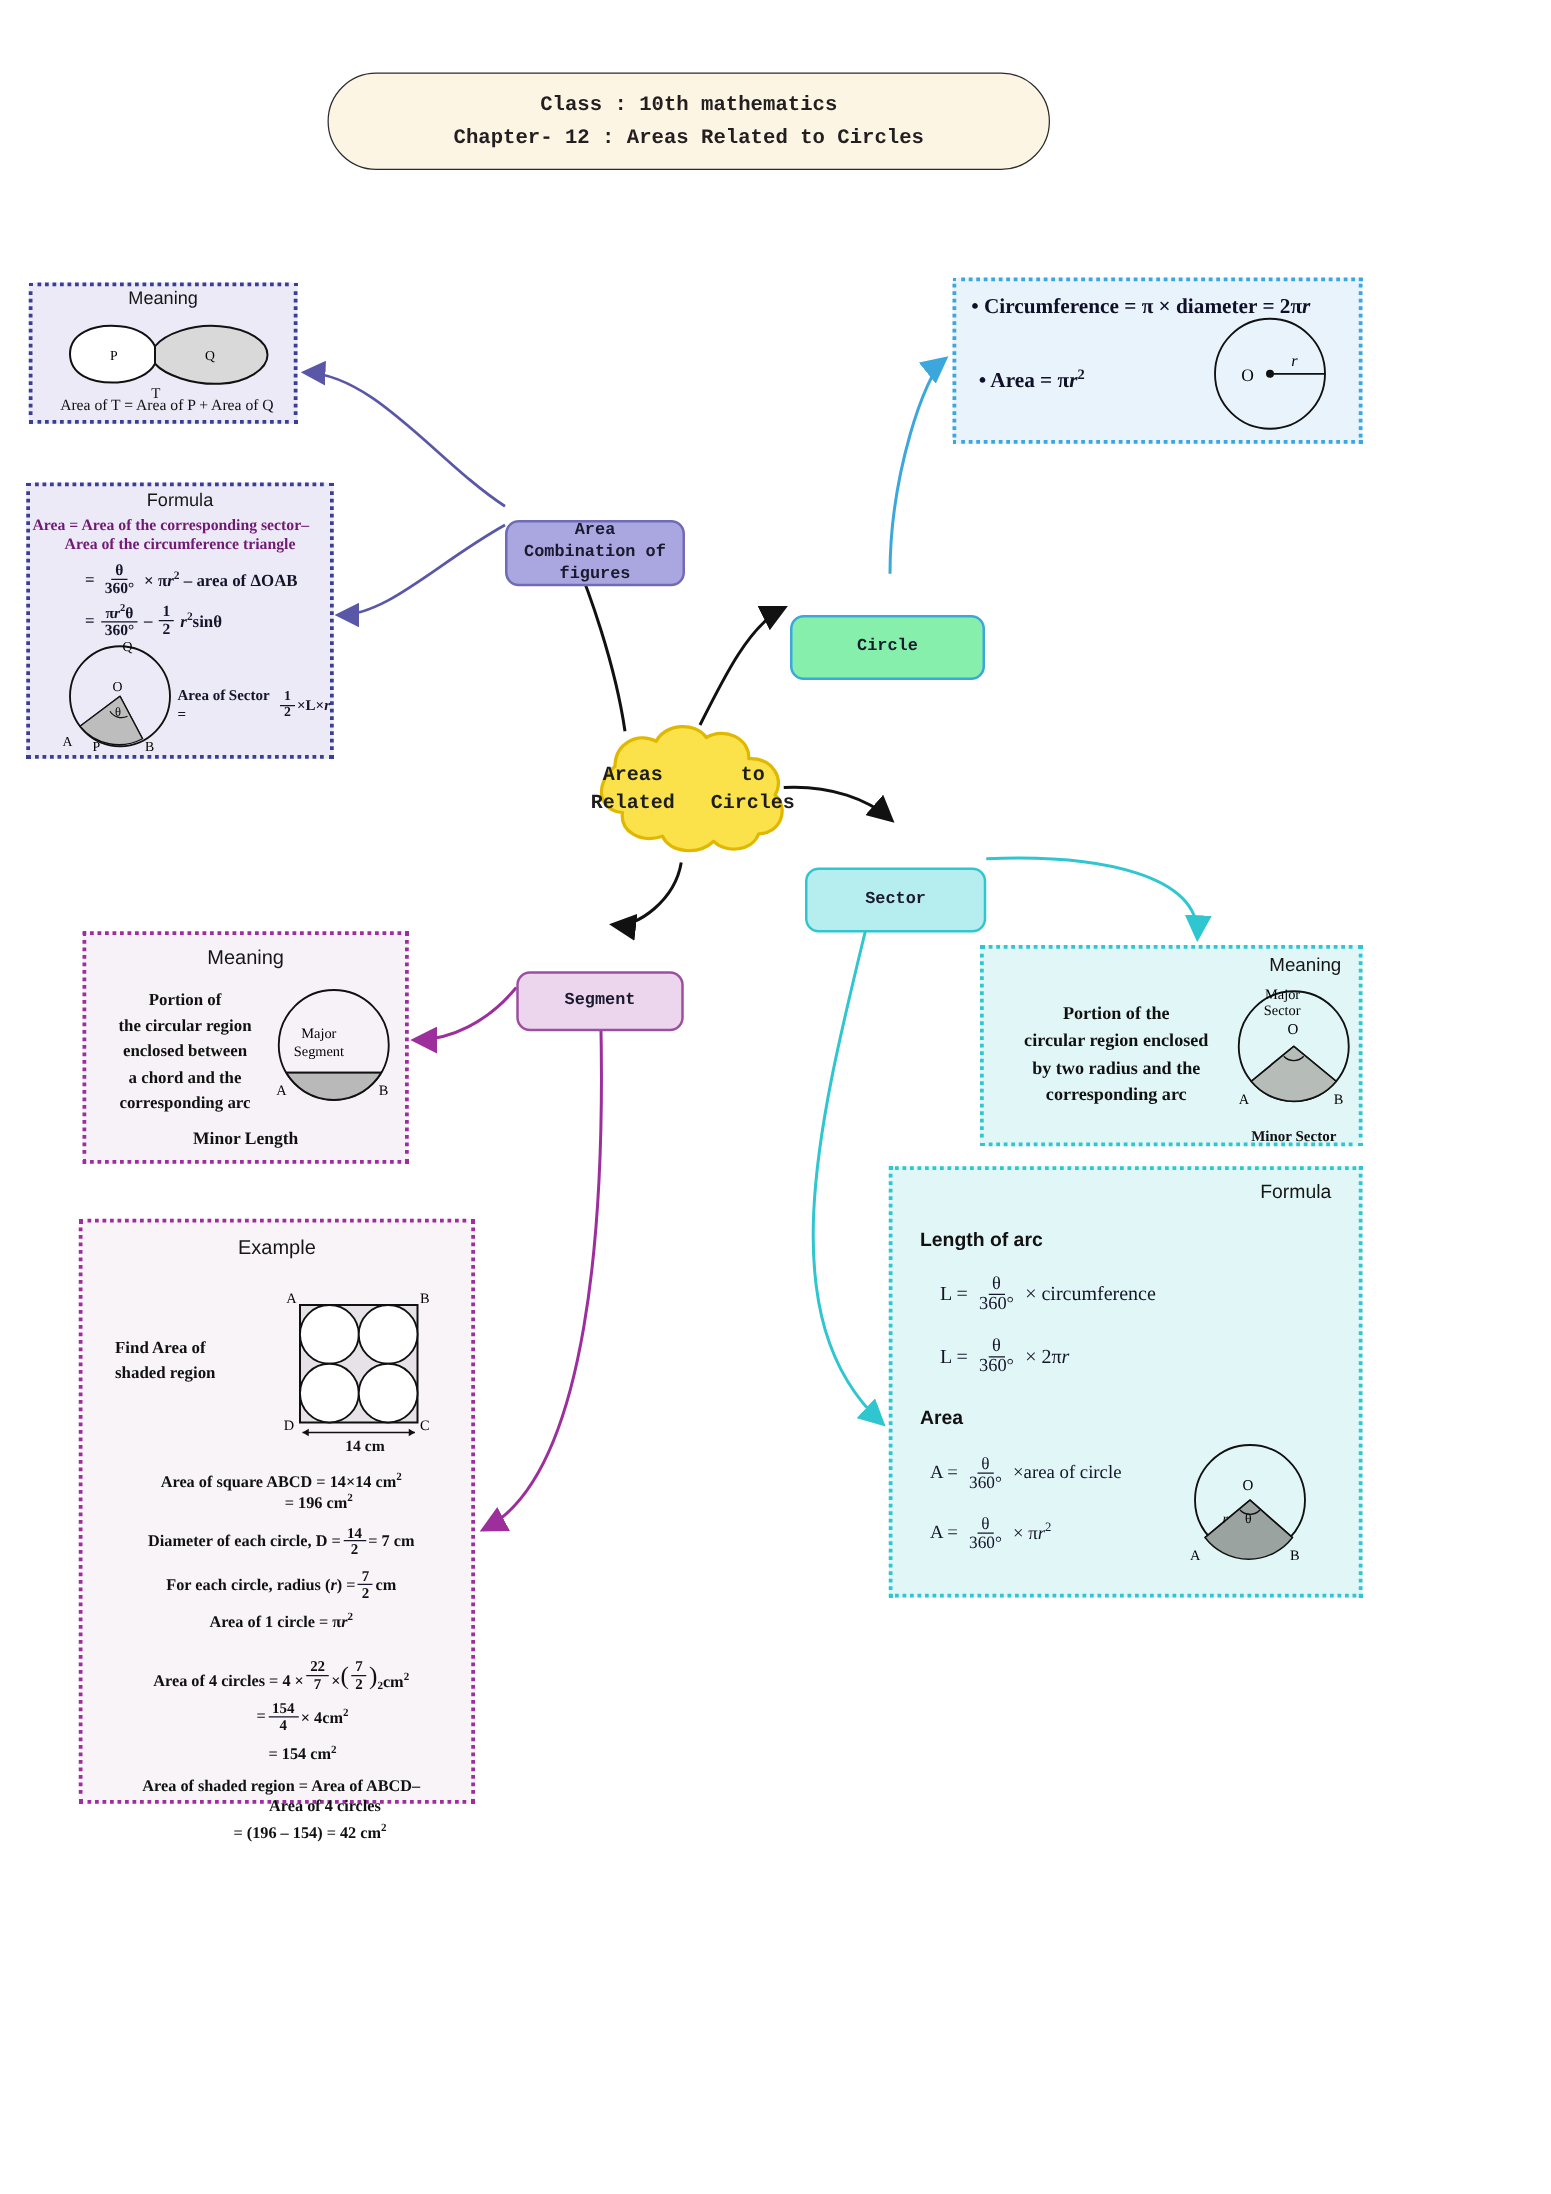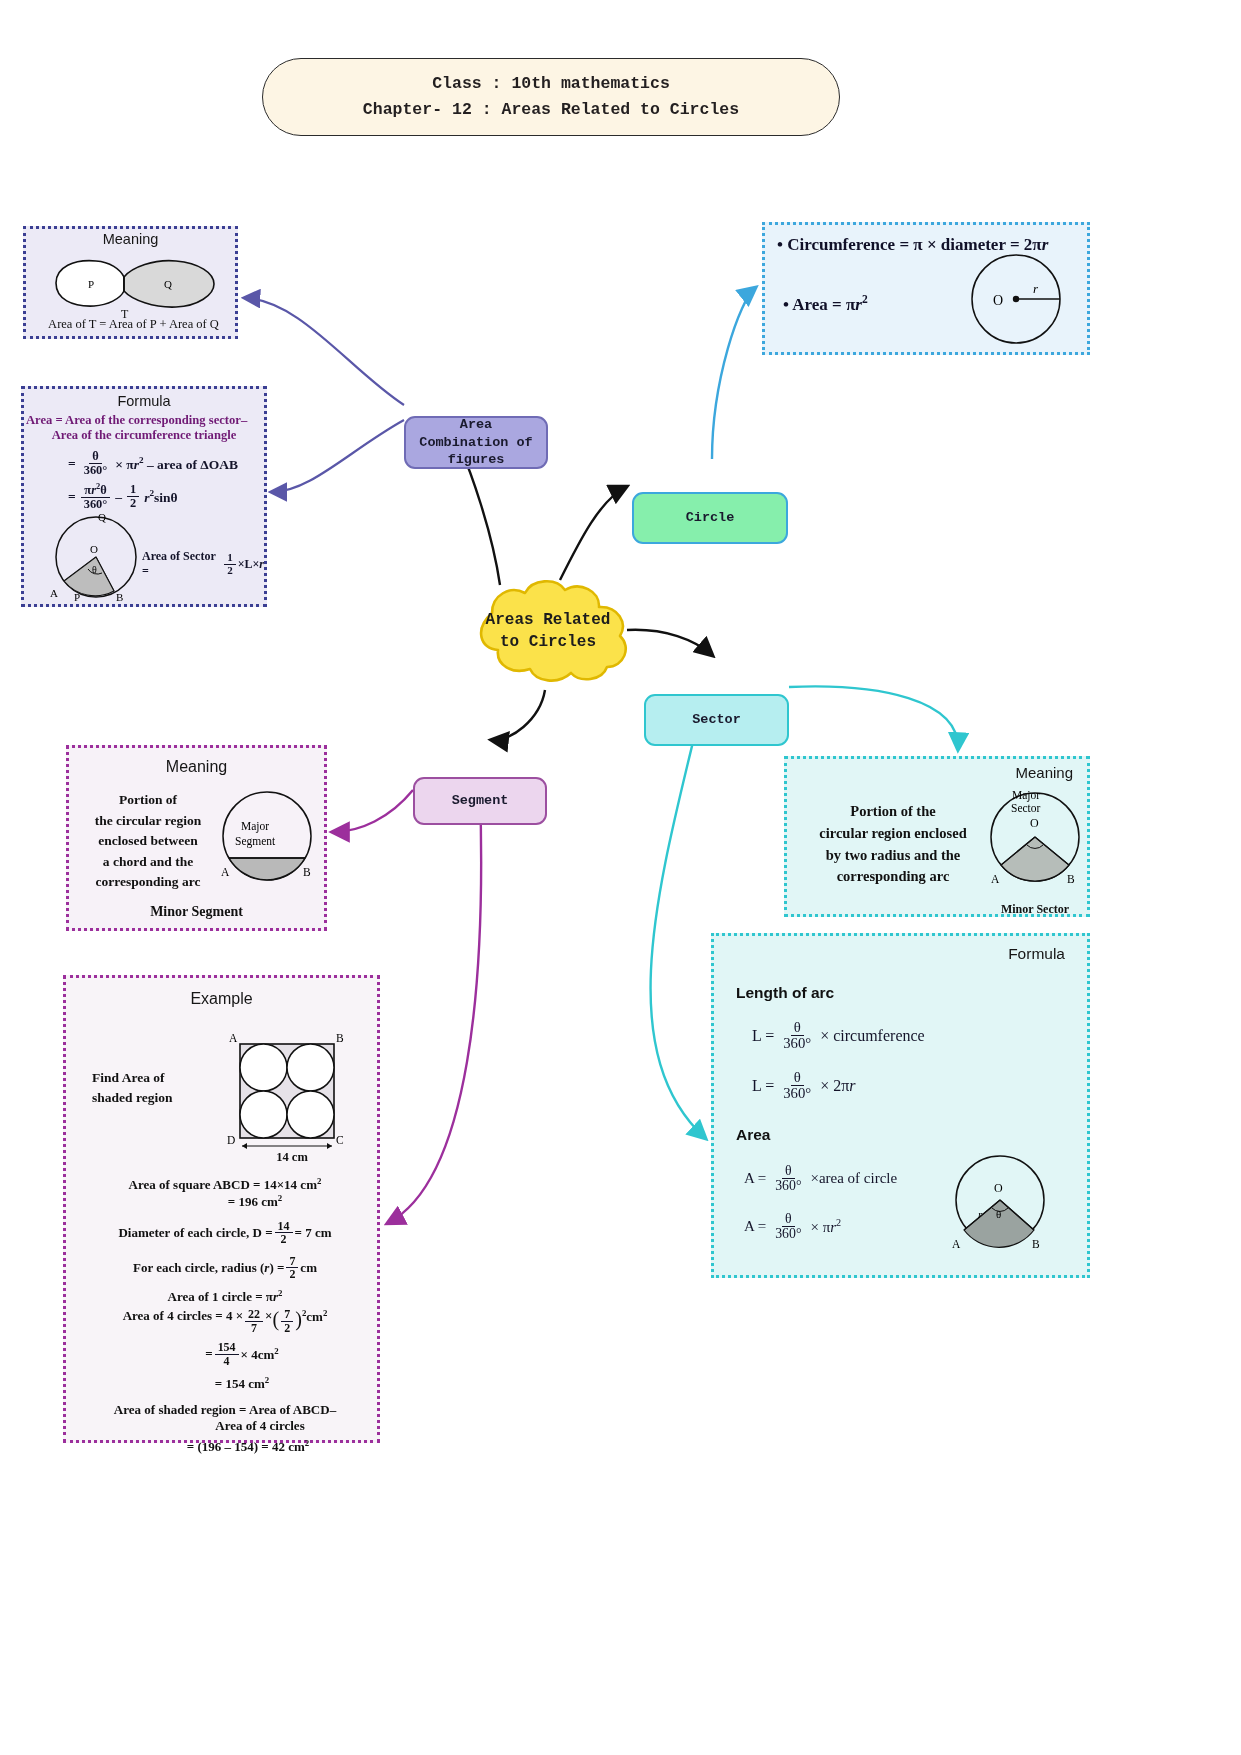--- a/index.html
+++ b/index.html
@@ -19,21 +19,21 @@
     background:#fdf5e4; border:1.6px solid #2b2b2b; border-radius:39px;
     display:flex; flex-direction:column; align-items:center; justify-content:center;
     font-weight:bold; font-size:16.5px; color:#231f20; line-height:1.55;
   }
 
   
   #central-node{
     left:452px; top:573px; width:192px; height:113px;
   }
   #central-node .cloud-label{
-    position:absolute; inset:0; display:flex; flex-direction:column;
+    position:absolute; inset:0; display:flex; flex-direction:row;
     align-items:center; justify-content:center;
     font-weight:bold; font-size:16px; color:#1d1d1d; line-height:1.35; text-align:center;
     padding-top:4px;
   }
 
   
   .node{
     display:flex; align-items:center; justify-content:center; text-align:center;
     font-weight:bold; font-size:13.5px; color:#1a1a2e; line-height:1.3;
     border-radius:11px; padding:4px 8px;margin-top:33px;
@@ -359,21 +359,21 @@
   </div>
   <svg width="98" height="118" style="position:absolute;left:150px;top:32px">
     <circle cx="48" cy="56" r="44" fill="none" stroke="#111" stroke-width="1.5"></circle>
     <path d="M10,78 A44,44 0 0,0 86,78 Z" fill="#b9b9b9" stroke="#111" stroke-width="1.3"></path>
     <line x1="10" y1="78" x2="86" y2="78" stroke="#111" stroke-width="1.4"></line>
     <text x="22" y="50" font-size="11.5" font-family="Liberation Serif, serif">Major</text>
     <text x="16" y="65" font-size="11.5" font-family="Liberation Serif, serif">Segment</text>
     <text x="2" y="96" font-size="11.5" font-family="Liberation Serif, serif">A</text>
     <text x="84" y="96" font-size="11.5" font-family="Liberation Serif, serif">B</text>
   </svg>
-  <div class="serif" style="position:absolute;left:0;right:0;top:156px;text-align:center;font-size:14px;font-weight:bold;color:#111">Minor Segment</div>
+  <div class="serif" style="position:absolute;left:0;right:0;top:156px;text-align:center;font-size:14px;font-weight:bold;color:#111">Minor Length</div>
 </div>
 
 <div class="dbox" id="box-segment-example">
   <div class="hdr" style="position:absolute;left:0;right:0;top:12px;font-size:16px">Example</div>
 
   <div class="serif" style="position:absolute;left:26px;top:90px;font-size:13.5px;font-weight:bold;color:#111;line-height:1.5">
     <div>Find Area of</div>
     <div>shaded region</div>
   </div>
 
@@ -410,21 +410,21 @@
       <span>For each circle, radius (<span class="it">r</span>) =</span>
       <span class="frac">
         <span class="num">7</span>
         <span class="den">2</span>
       </span>
       <span>cm</span>
     </div>
 
     <div style="text-align:center;margin-top:7px">Area of 1 circle = π<span class="it">r</span><sup>2</sup></div>
 
-    <div style="display:flex;align-items:flex-start;justify-content:center;margin-top:3px">
+    <div style="display:flex;align-items:flex-end;justify-content:center;margin-top:22px">
       <span>Area of 4 circles = 4 ×</span>
       <span class="frac">
         <span class="num">22</span>
         <span class="den">7</span>
       </span>
       <span>×</span>
       <span style="font-size:1.55em;font-weight:normal">(</span>
       <span class="frac">
         <span class="num">7</span>
         <span class="den">2</span>

